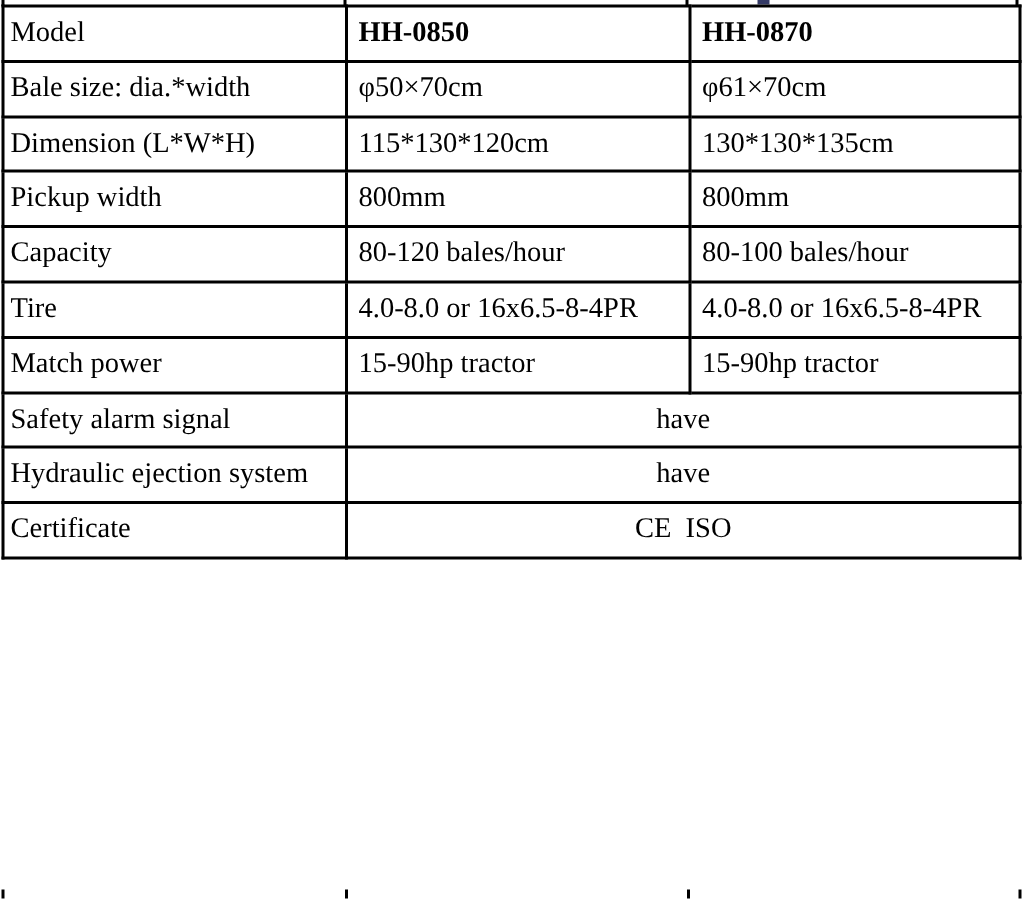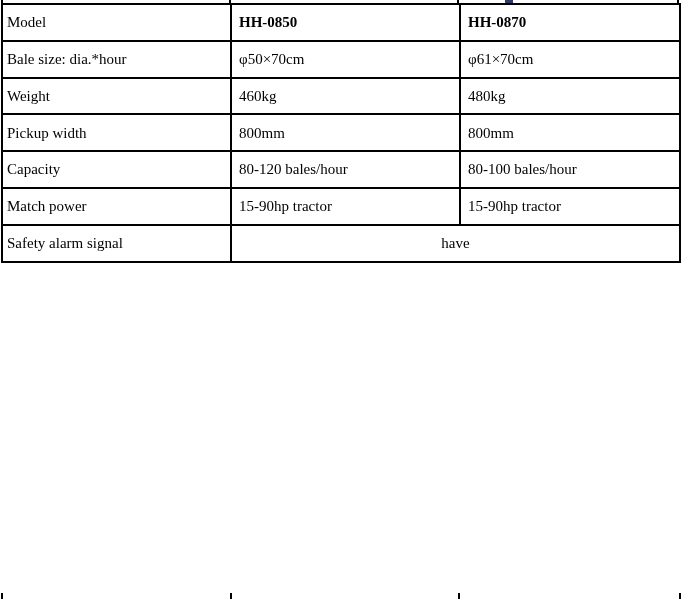--- a/index.html
+++ b/index.html
@@ -19,21 +19,21 @@
     width: 678px;
     border-collapse: collapse;
     table-layout: fixed;
   }
   col.c1 { width: 229px; }
   col.c2 { width: 229px; }
   col.c3 { width: 220px; }
   tr.spec-row { height: 36.8px; }
   td {
     border: 2px solid #000000;
-    font-size: 15px;
+    font-size: 19px;
     line-height: 1.1;
     vertical-align: middle;
     padding: 0;
     white-space: pre;
     overflow: hidden;
   }
   .label-cell  { padding-left: 4px; }
   .value-cell  { padding-left: 7px; }
   .merged-cell { text-align: center; }
   .bold        { font-weight: bold; margin-top: 30px; }
@@ -90,47 +90,60 @@
         <col class="c2">
         <col class="c3">
     </colgroup>
     <tbody>
         <tr class="spec-row">
           <td class="label-cell">Model</td>
           <td class="value-cell bold">HH-0850</td>
           <td class="value-cell bold">HH-0870</td>
         </tr>
         <tr class="spec-row">
-          <td class="label-cell">Bale size: dia.*hour</td>
+          <td class="label-cell">Bale size: dia.*width</td>
           <td class="value-cell">φ50×70cm</td>
           <td class="value-cell">φ61×70cm</td>
         </tr>
         <tr class="spec-row">
-          <td class="label-cell">Weight</td>
-          <td class="value-cell">460kg</td>
-          <td class="value-cell">480kg</td>
+          <td class="label-cell">Dimension (L*W*H)</td>
+          <td class="value-cell">115*130*120cm</td>
+          <td class="value-cell">130*130*135cm</td>
         </tr>
         <tr class="spec-row">
           <td class="label-cell">Pickup width</td>
           <td class="value-cell">800mm</td>
           <td class="value-cell">800mm</td>
         </tr>
         <tr class="spec-row">
           <td class="label-cell">Capacity</td>
           <td class="value-cell">80-120 bales/hour</td>
           <td class="value-cell">80-100 bales/hour</td>
         </tr>
         <tr class="spec-row">
+          <td class="label-cell">Tire</td>
+          <td class="value-cell">4.0-8.0 or 16x6.5-8-4PR</td>
+          <td class="value-cell">4.0-8.0 or 16x6.5-8-4PR</td>
+        </tr>
+        <tr class="spec-row">
           <td class="label-cell">Match power</td>
           <td class="value-cell">15-90hp tractor</td>
           <td class="value-cell">15-90hp tractor</td>
         </tr>
         <tr class="spec-row">
           <td class="label-cell">Safety alarm signal</td>
           <td class="merged-cell" colspan="2">have</td>
+        </tr>
+        <tr class="spec-row">
+          <td class="label-cell">Hydraulic ejection system</td>
+          <td class="merged-cell" colspan="2">have</td>
+        </tr>
+        <tr class="spec-row">
+          <td class="label-cell">Certificate</td>
+          <td class="merged-cell" colspan="2">CE  ISO</td>
         </tr>
       </tbody>
   </table>
 
   <div class="partial-bottom">
     <span class="pline p1"></span>
     <span class="pline p2"></span>
   </div>
 
 </div>

